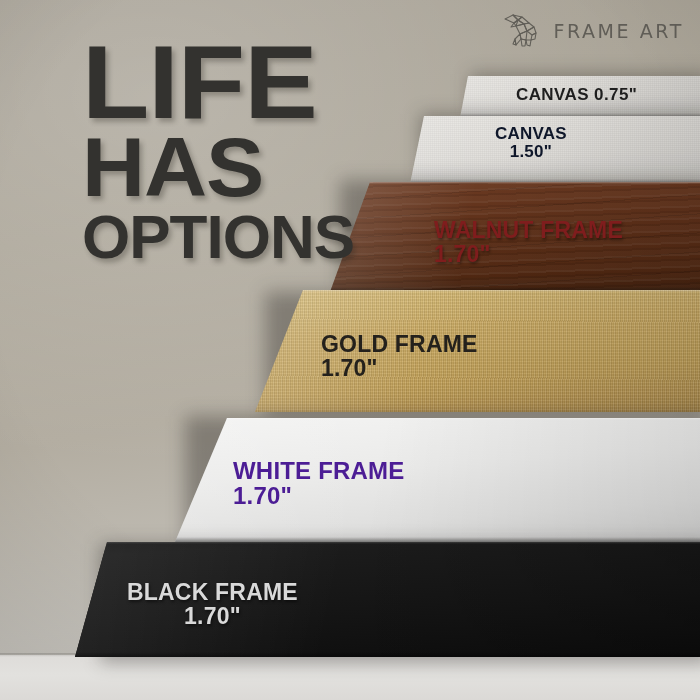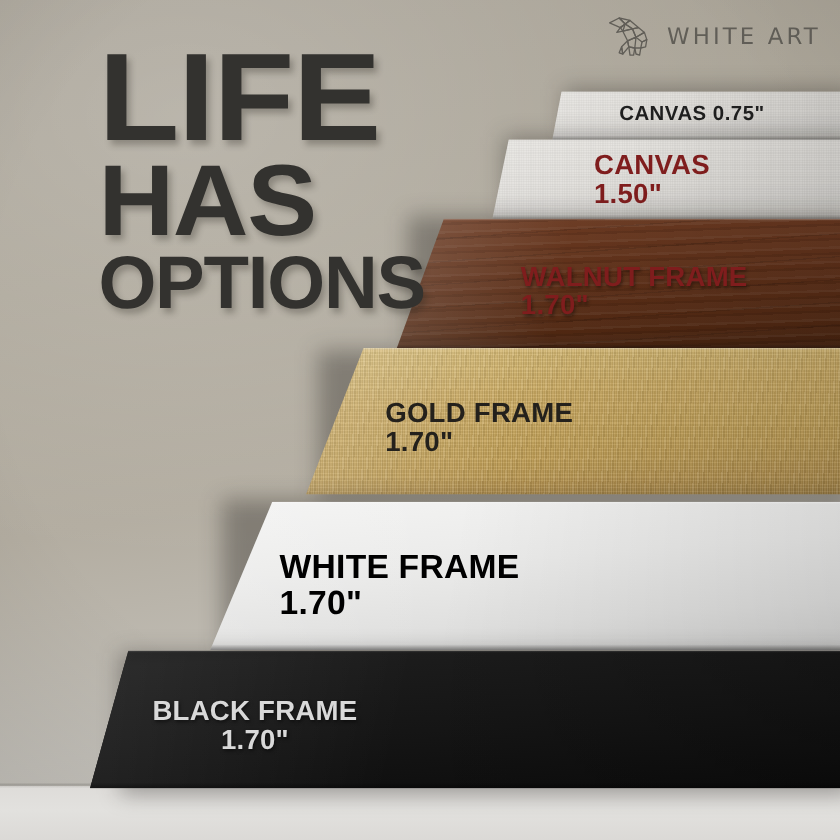--- a/index.html
+++ b/index.html
@@ -151,21 +151,21 @@
     <div class="slab-label" style="left:56px; top:10px; font-size:17px; color:#1f1f1f; letter-spacing:.4px;">CANVAS  0.75"</div>
   </div>
 
   <div class="drop-shadow" style="left:420px; top:114px; width:290px; height:66px;"></div>
   <div class="slab" style="top:116px; height:68px; width:290px;
               clip-path:polygon(14px 0, 290px 0, 290px 68px, 0 68px);">
     <div class="slab-face" style="background:linear-gradient(177deg,#e5e3df 0%, #dedcd8 55%, #d0cec9 100%);"></div>
     <div class="tex-canvas"></div>
     <div class="sheen-soft"></div>
     <div class="edge-dark-bottom"></div>
-    <div class="slab-label" style="left:85px; top:9px; font-size:23px; color:#7f1d1d;">CANVAS
+    <div class="slab-label" style="left:85px; top:9px; font-size:17px; color:#0f172a;text-align:center;">CANVAS
 1.50"</div>
   </div>
 
   <div class="drop-shadow" style="left:340px; top:180px; width:370px; height:112px;"></div>
   <div class="slab" style="top:182px; height:110px; width:370px;
               clip-path:polygon(40px 0, 370px 0, 370px 110px, 0 110px);">
     <div class="slab-face" style="background:linear-gradient(178deg,#6b3a22 0%, #5e3019 42%, #522913 78%, #47230f 100%);"></div>
     <div class="tex-wood"></div>
     <div class="sheen-soft"></div>
     <div class="edge-light-top"></div>
@@ -187,21 +187,21 @@
 1.70"</div>
   </div>
 
   <div class="drop-shadow" style="left:185px; top:416px; width:525px; height:126px;"></div>
   <div class="slab" style="top:418px; height:124px; width:525px;
               clip-path:polygon(52px 0, 525px 0, 525px 124px, 0 124px);">
     <div class="slab-face" style="background:linear-gradient(176deg,#f3f3f2 0%, #ebebea 40%, #e0e0df 74%, #d2d2d1 100%);"></div>
     <div class="sheen-soft"></div>
     <div class="edge-light-top"></div>
     <div class="edge-dark-bottom"></div>
-    <div class="slab-label" style="left:58px; top:40px; font-size:28px; color:#000000;">WHITE FRAME
+    <div class="slab-label" style="left:58px; top:40px; font-size:24px; color:#4c1d95;">WHITE FRAME
 1.70"</div>
   </div>
 
   <div class="drop-shadow" style="left:100px; top:544px; width:610px; height:118px;"></div>
   <div class="slab" style="top:542px; height:115px; width:625px;
               clip-path:polygon(32px 0, 625px 0, 625px 115px, 0 115px);">
     <div class="slab-face" style="background:linear-gradient(177deg,#24242456 0%, #1c1c1c 10%, #151515 55%, #0d0d0d 100%), #121212;"></div>
     <div class="sheen-soft" style="background:linear-gradient(102deg, rgba(255,255,255,.08) 0%, rgba(255,255,255,0) 42%, rgba(0,0,0,.22) 100%);"></div>
     <div class="edge-light-top" style="background:linear-gradient(180deg, rgba(255,255,255,.14), rgba(255,255,255,0));"></div>
     <div class="edge-dark-bottom"></div>
@@ -228,16 +228,16 @@
         <path d="M25 17 L32 13 L34 19 L30 21 Z"></path>
         <path d="M14 12 L22 10 L25 17 L18 20 Z"></path>
         <path d="M18 20 L25 17 L24 26 L19 25 Z"></path>
         <path d="M19 25 L24 26 L23 32 L20 32 Z"></path>
         <path d="M18 20 L19 25 L14 31 L13 25 Z"></path>
         <path d="M14 31 L13 25 L11 30 Z"></path>
         <path d="M30 21 L34 19 L33 25 L29 26 Z"></path>
         <path d="M24 26 L29 26 L28 32 L25 31 Z"></path>
       </svg>
     </span>
-    <span class="logo-word">WHITE ART</span>
+    <span class="logo-word">FRAME ART</span>
   </div>
 
 </div>
 
 </body></html>

